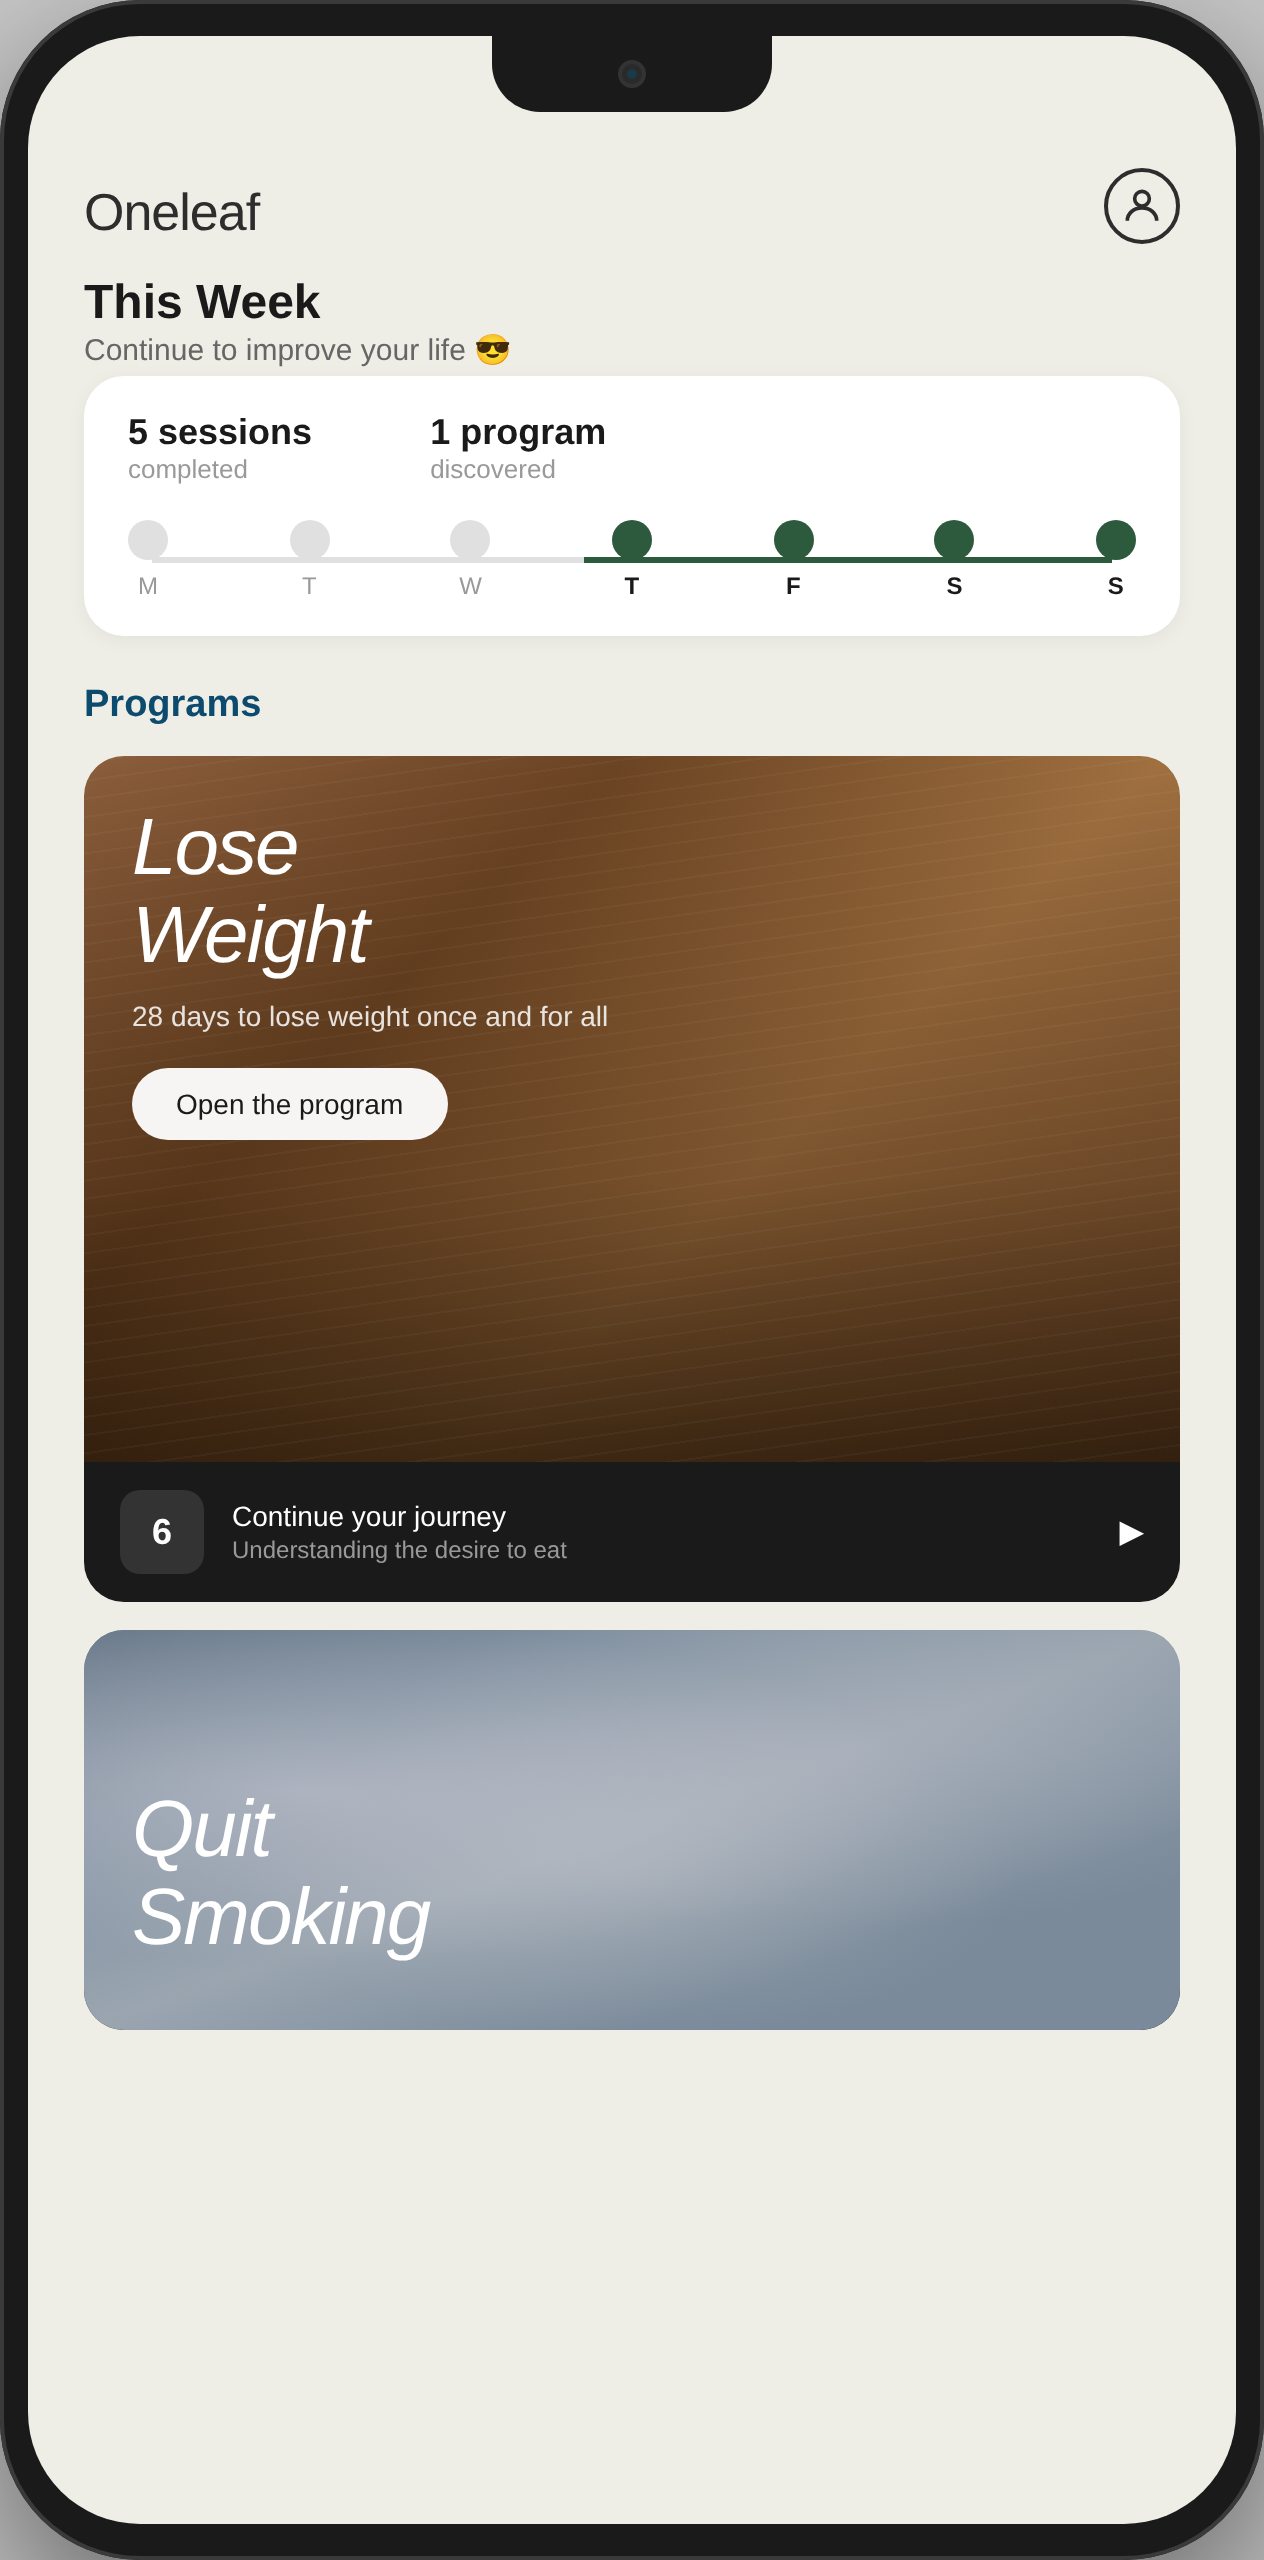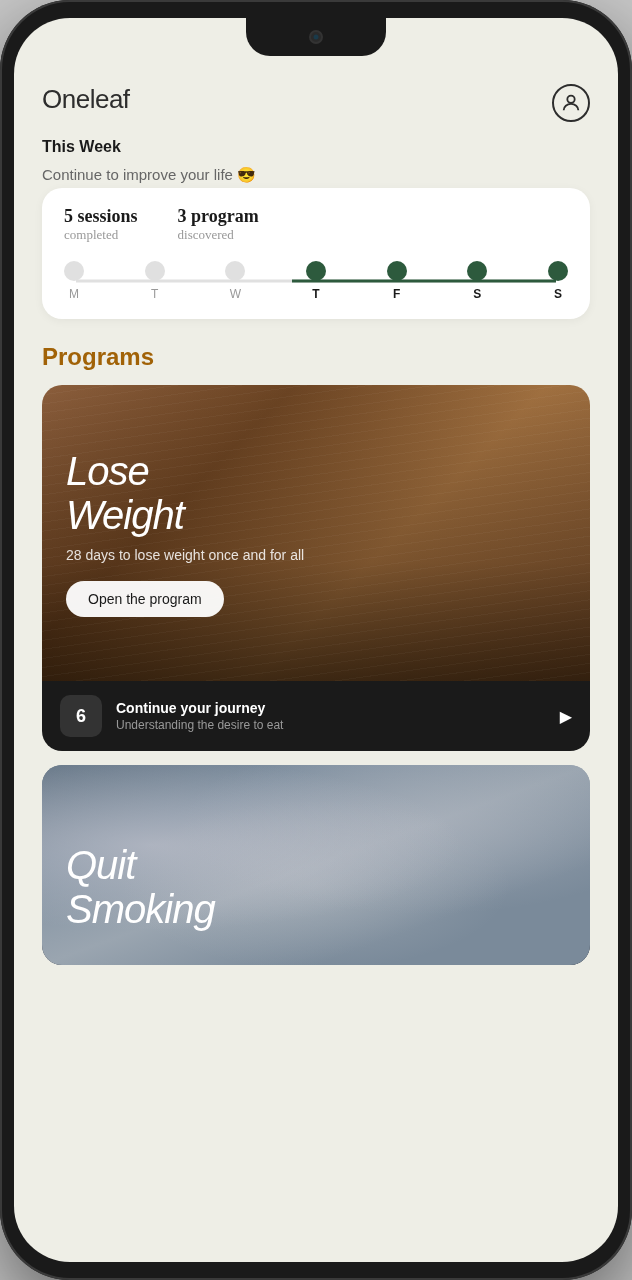--- a/index.html
+++ b/index.html
@@ -81,21 +81,21 @@
       scrollbar-width: none;
     }
 
     .screen-content::-webkit-scrollbar {
       display: none;
     }
 
     .header {
       display: flex;
       justify-content: space-between;
-      align-items: flex-start;
+      align-items: flex-end;
       padding: 16px 28px 8px;
     }
 
     .logo {
       font-size: 26px;
       font-weight: 400;
       color: #2d2d2d;
       letter-spacing: -0.5px;
       font-style: italic;
     }
@@ -118,44 +118,43 @@
     .avatar-icon svg {
       width: 22px;
       height: 22px;
     }
 
     .week-section {
       padding: 8px 28px 16px;
     }
 
     .week-title {
-      font-size: 16px;
+      font-size: 24px;
       font-weight: 700;
       color: #1a1a1a;
-      margin-bottom: 10px;
+      margin-bottom: 0;
     }
 
     .week-subtitle {
       font-size: 15px;
       color: #666;
       margin-bottom: 4px;
     }
 
     .stats-card {
       background: #fff;
       border-radius: 20px;
       padding: 18px 22px;
       box-shadow: 0 2px 10px rgba(0,0,0,0.05);
     }
 
     .stats-row {
       display: flex;
-      gap: 40px;
+      gap: 59px;
       margin-bottom: 18px;
-      font-family: Liberation Serif, serif;
     }
 
     .stat-item {
       display: flex;
       flex-direction: column;
     }
 
     .stat-value {
       font-size: 18px;
       font-weight: 700;
@@ -224,39 +223,39 @@
     .day-label.active {
       color: #1a1a1a;
       font-weight: 700;
     }
 
     .programs-section {
       padding: 8px 28px 16px;
     }
 
     .programs-title {
-      font-size: 24px;
+      font-size: 19px;
       font-weight: 700;
-      color: #a16207;
+      color: #0c4a6e;
       margin-bottom: 14px;
     }
 
     .program-card {
       border-radius: 20px;
       overflow: hidden;
       margin-bottom: 14px;
     }
 
     .program-image {
-      height: 296px;
+      height: 353px;
       position: relative;
       background: linear-gradient(135deg, #8b5e3c 0%, #6b4423 30%, #a07040 60%, #7a5230 100%);
       display: flex;
       flex-direction: column;
-      justify-content: center;
+      justify-content: flex-start;
       padding: 24px;
     }
 
     .program-image::before {
       content: '';
       position: absolute;
       inset: 0;
       background: linear-gradient(
         to bottom,
         transparent 0%,
@@ -356,21 +355,21 @@
       font-weight: 700;
       flex-shrink: 0;
     }
 
     .session-info {
       flex: 1;
     }
 
     .session-title {
       font-size: 14px;
-      font-weight: 700;
+      font-weight: 400;
       color: #fff;
       margin-bottom: 2px;
     }
 
     .session-subtitle {
       font-size: 12px;
       color: #999;
     }
 
     .play-icon {
@@ -415,21 +414,21 @@
         <div class="week-title">This Week</div>
         <div class="week-subtitle">Continue to improve your life 😎</div>
 
         <div class="stats-card">
           <div class="stats-row">
             <div class="stat-item">
               <span class="stat-value">5 sessions</span>
               <span class="stat-label">completed</span>
             </div>
             <div class="stat-item">
-              <span class="stat-value">3 program</span>
+              <span class="stat-value">1 program</span>
               <span class="stat-label">discovered</span>
             </div>
           </div>
 
           <div class="week-track">
             <div class="track-line"></div>
             <div class="track-line-filled"></div>
 
             <div class="day-item">
               <div class="day-dot"></div>

